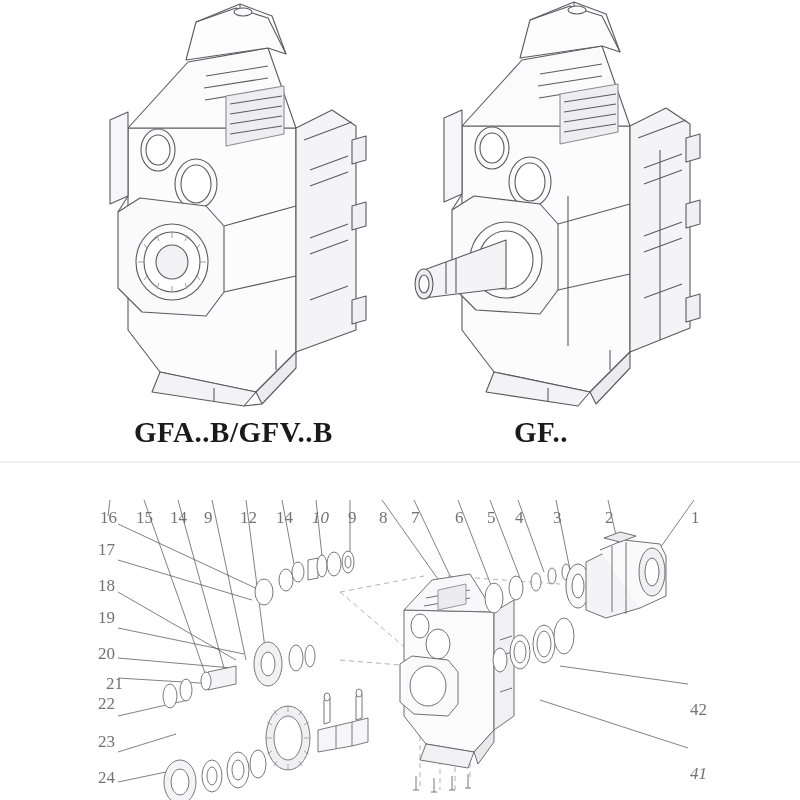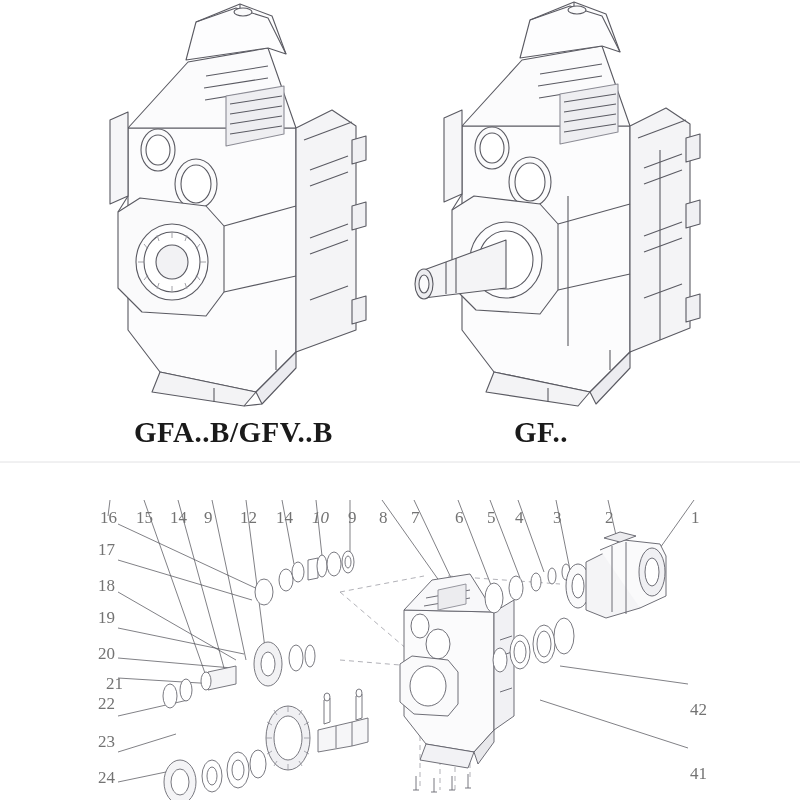--- a/index.html
+++ b/index.html
@@ -394,16 +394,16 @@
     <div class="callout-num" style="left:98px; top:620px;">20</div>
     <div class="callout-num" style="left:106px; top:650px;">21</div>
     <div class="callout-num" style="left:98px; top:670px;">22</div>
     <div class="callout-num" style="left:98px; top:708px;">23</div>
     <div class="callout-num" style="left:98px; top:744px;">24</div>
     <div class="callout-num" style="left:98px; top:774px;">25</div>
   </div>
 
   <div id="callouts-right">
     <div class="callout-num" style="left:690px; top:676px;">42</div>
-    <div class="callout-num" style="left:690px; top:740px;">41</div>
+    <div class="callout-num" style="left:690px; top:740px;font-style:italic;">41</div>
   </div>
 
 </div>
 
 </body></html>

